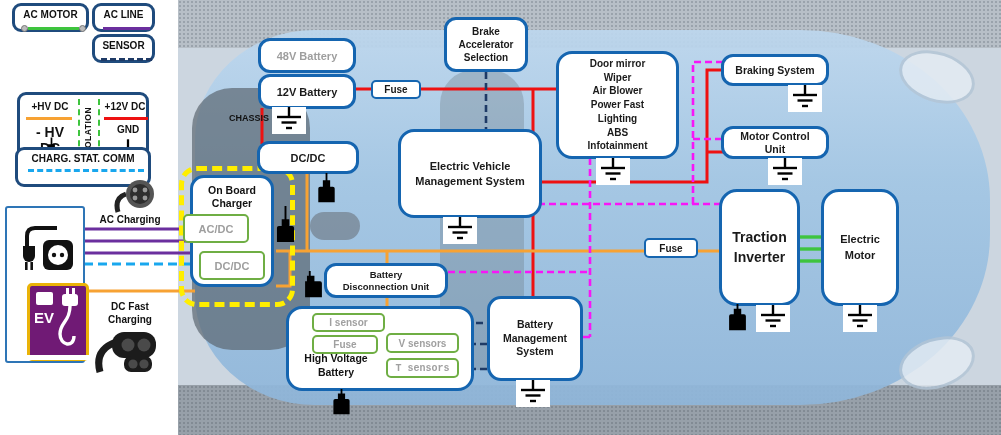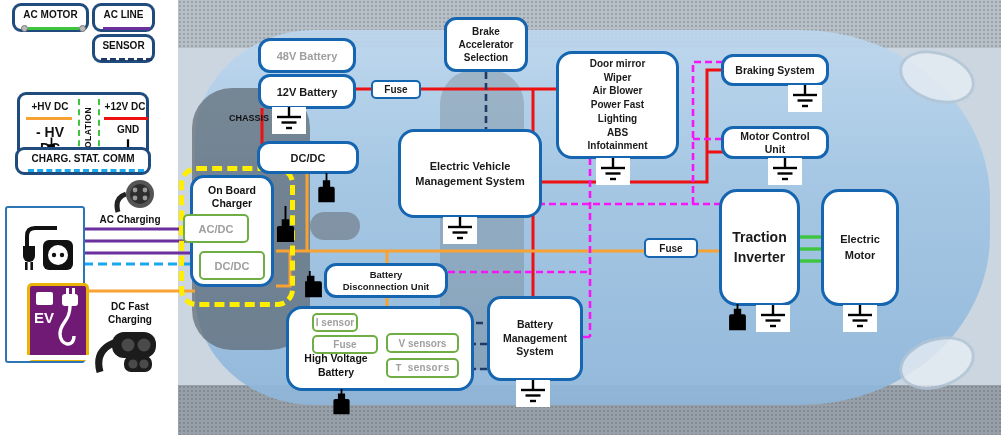--- a/index.html
+++ b/index.html
@@ -137,21 +137,21 @@
     <svg class="plugicon" style="left:92px;top:44px;" width="32" height="26" viewBox="0 0 34 27">
       <g stroke="#000" stroke-width="2.4" fill="none">
         <path d="M17 0 V11"></path>
           <path d="M5 11 H29"></path>
           <path d="M9.5 16.5 H24.5"></path>
           <path d="M14 22 H20"></path>
       </g>
     </svg>
   </div>
 
-  <div class="lgbox" style="left:15px;top:147px;width:136px;height:28px;">
+  <div class="lgbox" style="left:15px;top:147px;width:136px;height:40px;">
     <div class="lgtitle">CHARG. STAT. COMM</div>
     <div class="dashline" style="left:10px;top:19px;width:116px;border-color:var(--c-cyan);"></div>
   </div>
 
   <svg class="plugicon" style="left:112px;top:178px;" width="48" height="36" viewBox="0 0 48 36">
     <path d="M6 34 Q2 20 14 16" stroke="#222" stroke-width="5" fill="none"></path>
     <circle cx="28" cy="16" r="14" fill="#555"></circle>
     <circle cx="28" cy="16" r="10" fill="#2e2e2e"></circle>
     <circle cx="23" cy="12" r="2.4" fill="#999"></circle>
       <circle cx="33" cy="12" r="2.4" fill="#999"></circle>
@@ -222,21 +222,21 @@
     <div class="lbl" style="left:0;right:0;top:6px;font-size:10.5px;line-height:1.25;">On Board
 Charger</div>
   </div>
   <div class="sensorbox" style="left:183px;top:214px;width:66px;height:29px;font-size:11px;color:#9e9e9e;">AC/DC</div>
   <div class="sensorbox" style="left:199px;top:251px;width:66px;height:29px;font-size:11px;color:#9e9e9e;">DC/DC</div>
 
   <div class="node" style="left:324px;top:263px;width:124px;height:35px;font-size:9.5px;line-height:1.25;">Battery
 Disconnection Unit</div>
 
   <div class="node" style="left:286px;top:306px;width:188px;height:85px;border-radius:16px;"></div>
-  <div class="sensorbox" style="left:312px;top:313px;width:46px;height:19px;font-size:10px;">I sensor</div>
+  <div class="sensorbox" style="left:312px;top:313px;width:73px;height:19px;font-size:10px;">I sensor</div>
   <div class="sensorbox" style="left:312px;top:335px;width:66px;height:19px;font-size:10px;">Fuse</div>
   <div class="sensorbox" style="left:386px;top:333px;width:73px;height:20px;font-size:10px;">V sensors</div>
   <div class="sensorbox" style="left:386px;top:358px;width:73px;height:20px;font-size:10px;font-family:Liberation Mono, monospace;">T sensors</div>
   <div class="lbl" style="left:292px;top:352px;width:88px;font-size:10.5px;line-height:1.3;">High Voltage
 Battery</div>
 
   <div class="node" style="left:487px;top:296px;width:96px;height:85px;font-size:10.5px;line-height:1.3;border-radius:14px;">Battery
 Management
 System</div>
   <div class="node" style="left:719px;top:189px;width:81px;height:117px;font-size:14px;line-height:1.4;border-radius:18px;">Traction

